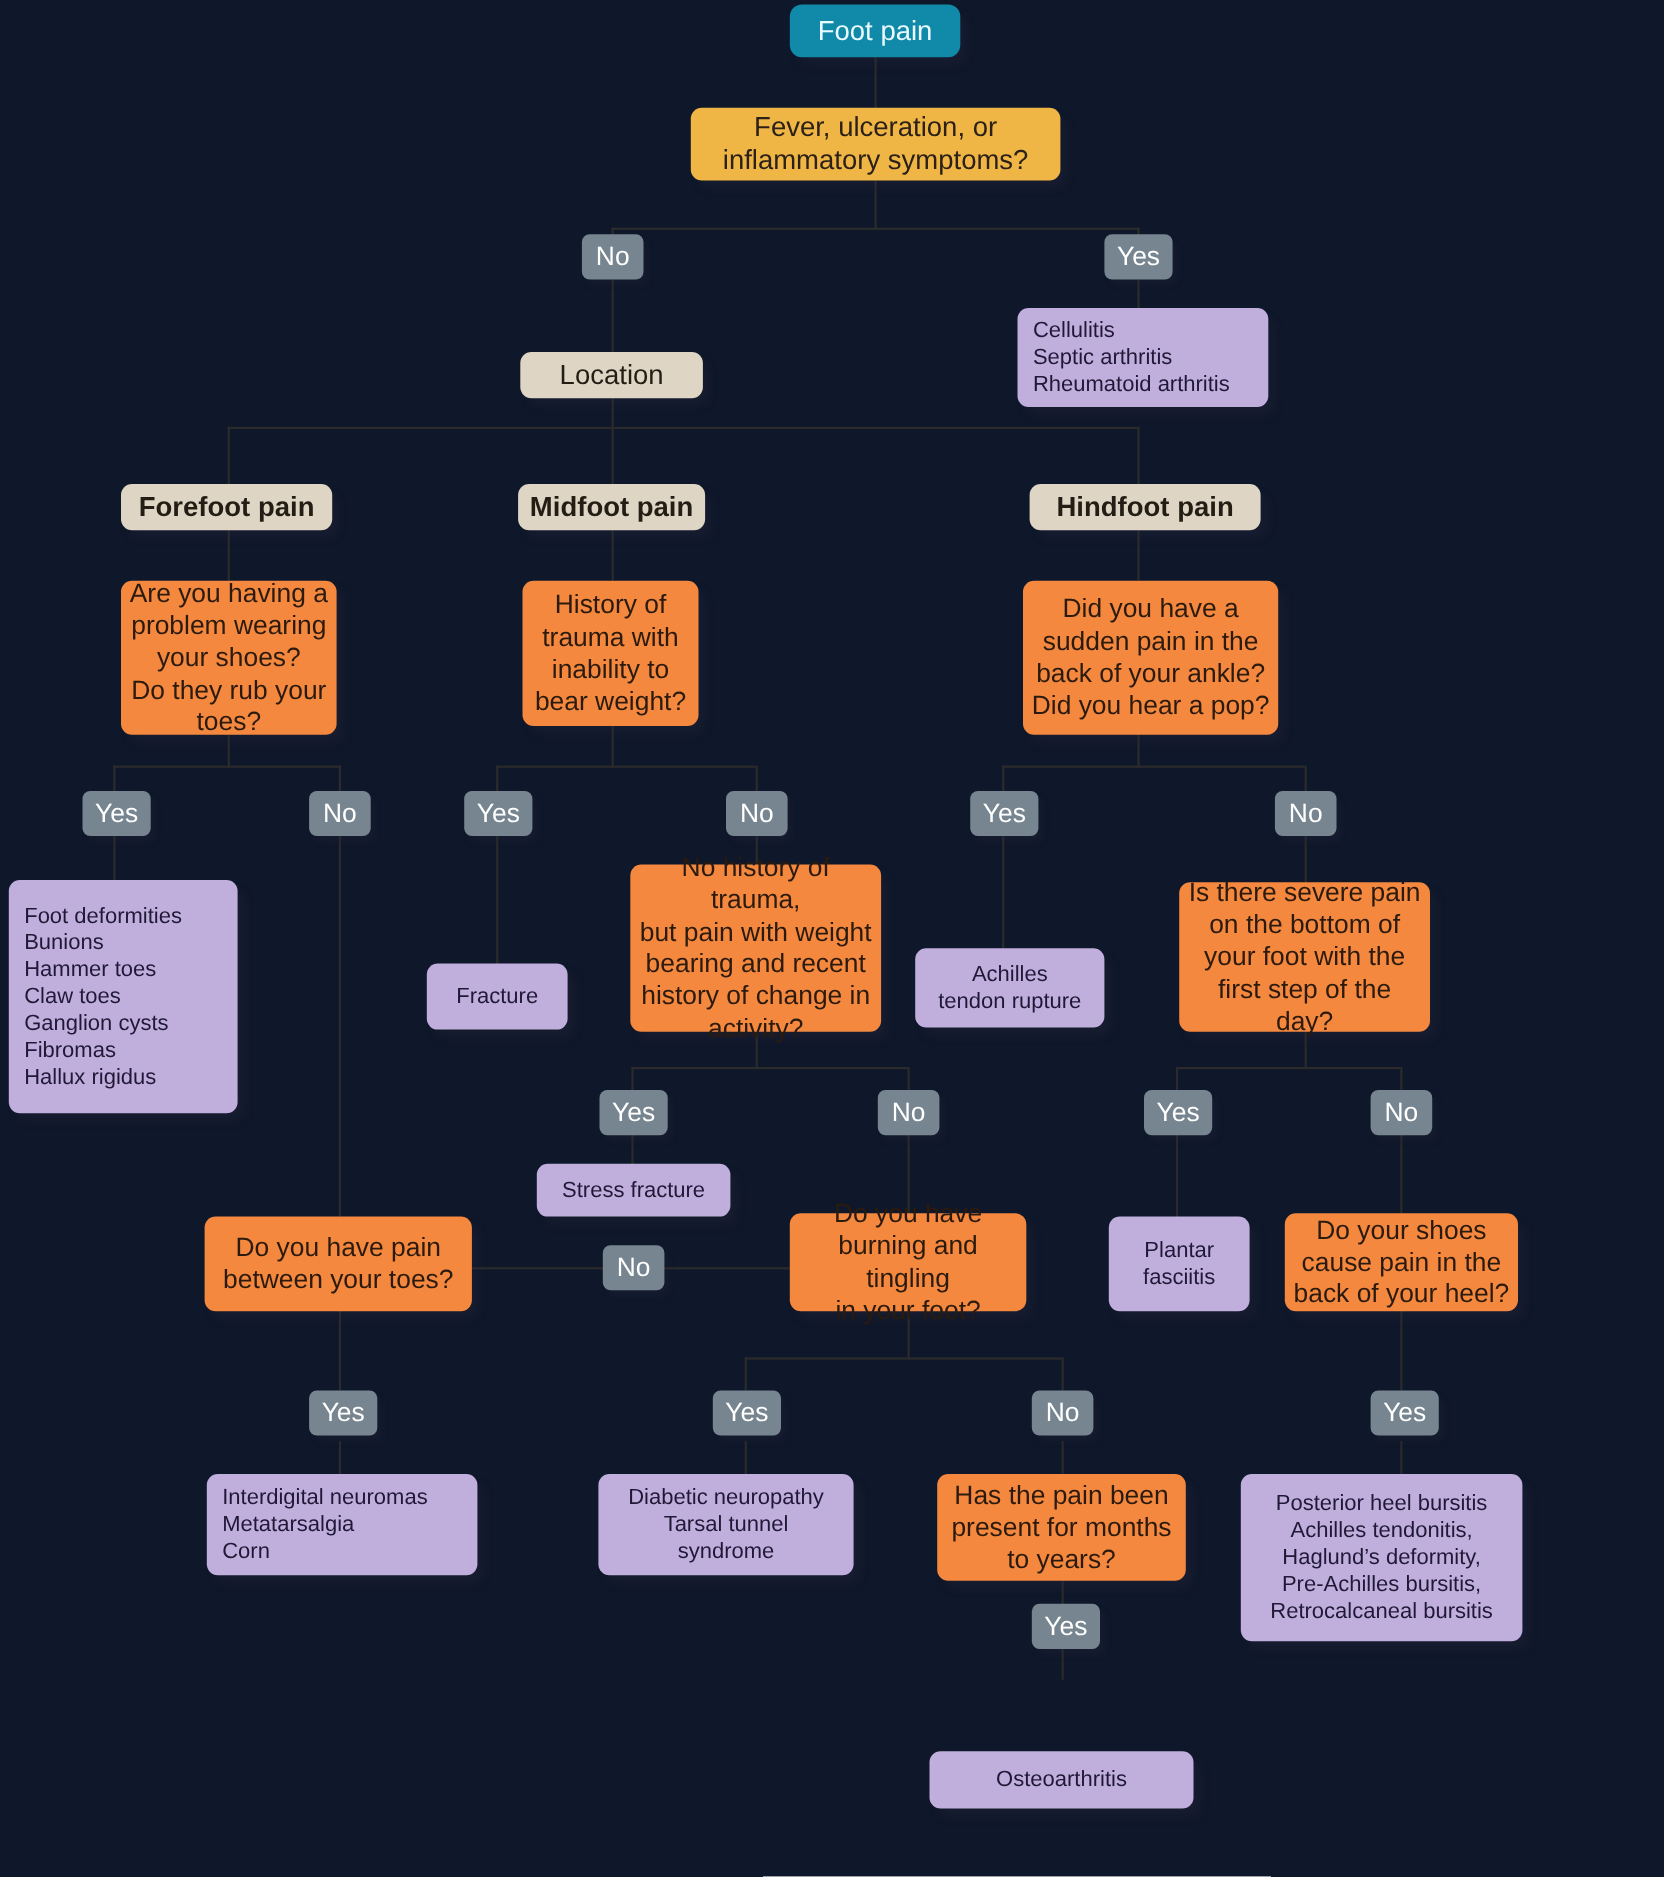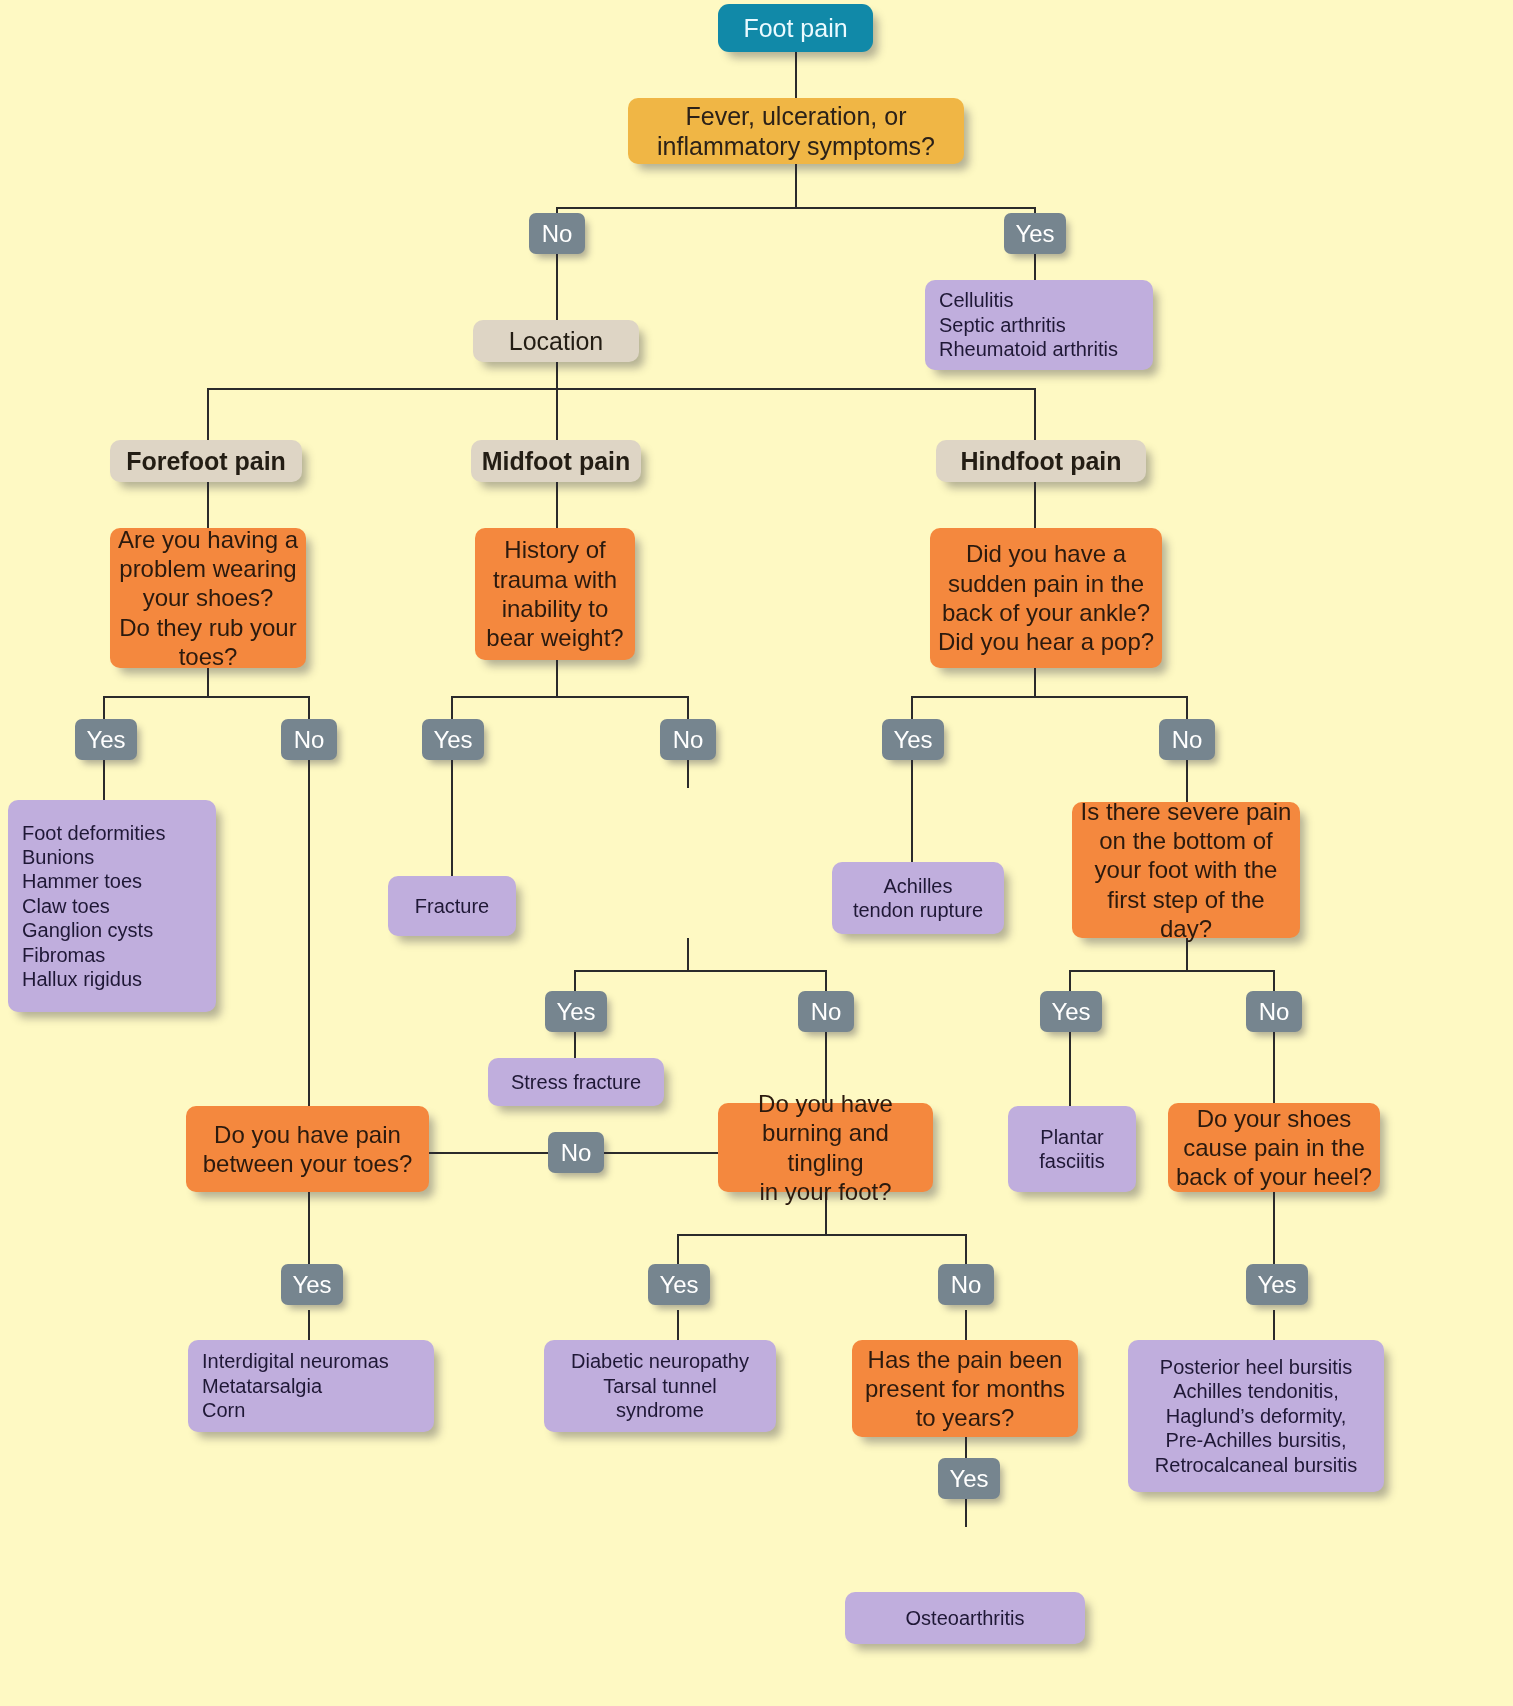--- a/index.html
+++ b/index.html
@@ -4,21 +4,21 @@
 <style>
   html,body{margin:0;padding:0;background:#ffffff;}
   body{
     font-family:"Liberation Sans", sans-serif;
     -webkit-font-smoothing:antialiased;
   }
   #canvas{
     position:relative;
     width:1513px;
     height:1706px;
-    background:#fef9c3;
+    background:#0f172a;
     overflow:hidden;
   }
 
   
   .ln{position:absolute;background:#2b2b2b;}
   .lnv{width:2px;}
   .lnh{height:2px;}
 
   
   .node{
@@ -243,20 +243,27 @@
 Claw toes
 Ganglion cysts
 Fibromas
 Hallux rigidus</span>
   </div>
 
   <div class="node n-purple" style="left:388px;top:876px;width:128px;height:60px;">
     <span class="txt">Fracture</span>
   </div>
 
+  <div class="node n-orange" style="left:573px;top:786px;width:228px;height:152px;">
+    <span class="txt">No history of trauma,
+but pain with weight
+bearing and recent
+history of change in
+activity?</span>
+  </div>
 
   <div class="node n-purple" style="left:832px;top:862px;width:172px;height:72px;">
     <span class="txt">Achilles
 tendon rupture</span>
   </div>
 
   <div class="node n-orange" style="left:1072px;top:802px;width:228px;height:136px;">
     <span class="txt">Is there severe pain
 on the bottom of
 your foot with the

